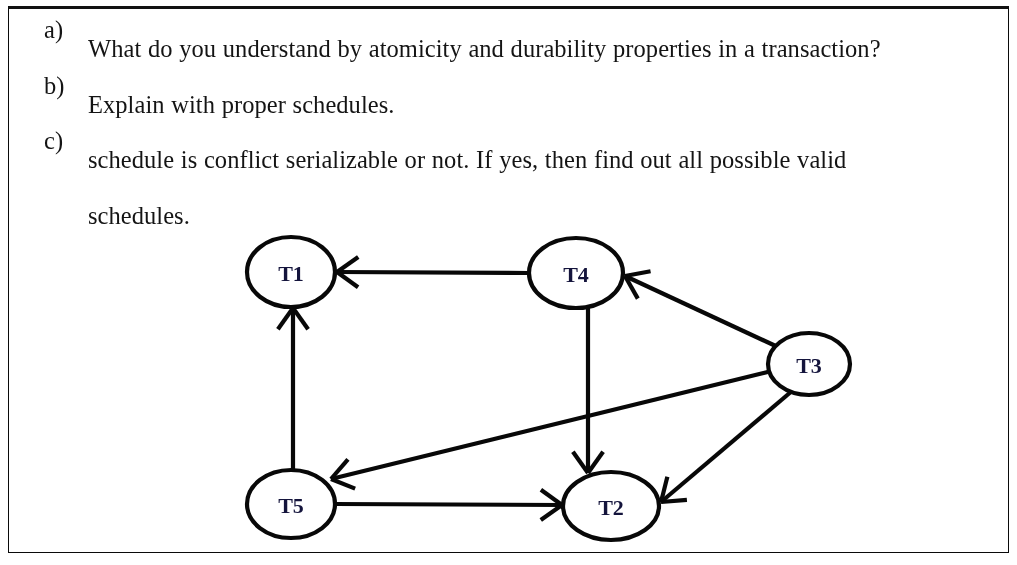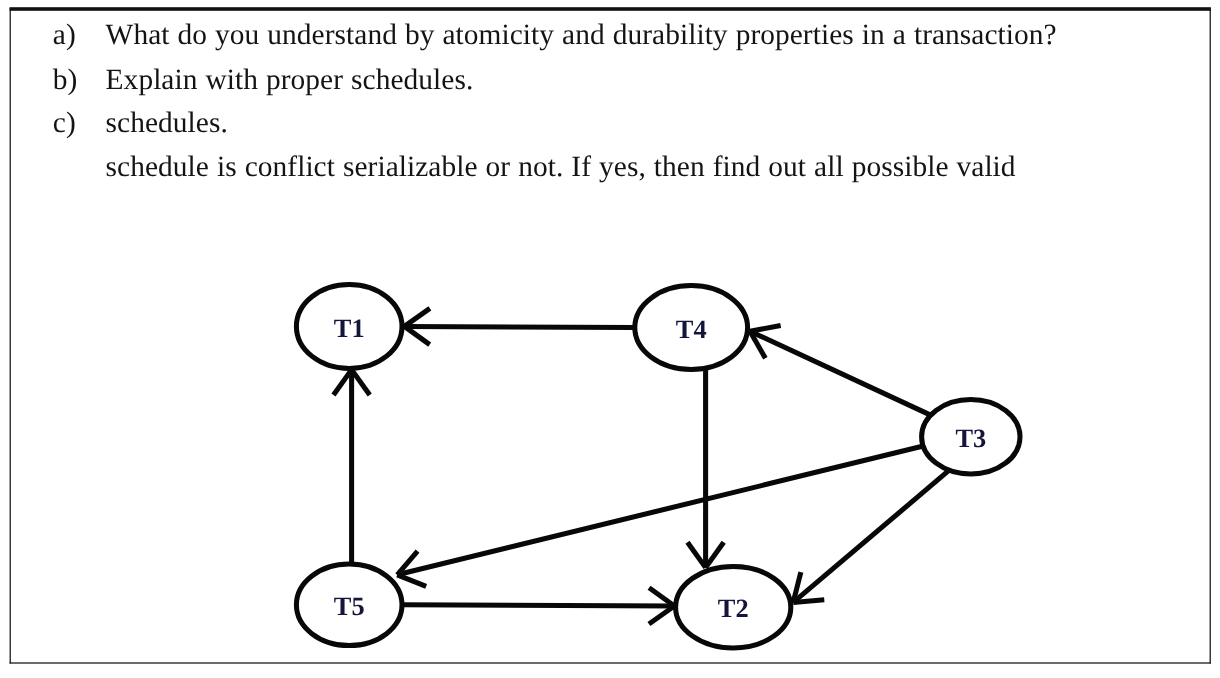--- a/index.html
+++ b/index.html
@@ -55,21 +55,21 @@
     letter-spacing: 0.1px;
   }
   .q-body {
     flex: 1 1 auto;
     font-size: 24.5px;
     line-height: 36.5px;
     color: #141414;
     letter-spacing: 0.05px;
     word-spacing: 0.5px;
   }
-  .q-line { display: block; white-space: nowrap; }
+  .q-line { display: block; white-space: nowrap; margin-top: 19px; }
 
   
   #graph-figure {
     position: absolute;
     left: 0px;
     top: 214px;
     width: 1017px;
     height: 340px;
   }
   #graph-svg {
@@ -121,22 +121,22 @@
     <div class="q-item">
       <div class="q-marker">b)</div>
       <div class="q-body">
         <span class="q-line">Explain with proper schedules.</span>
       </div>
     </div>
 
     <div class="q-item">
       <div class="q-marker">c)</div>
       <div class="q-body">
+        <span class="q-line">schedule is conflict serializable or not. If yes, then find out all possible valid</span>
         <span class="q-line">schedules.</span>
-        <span class="q-line">schedule is conflict serializable or not. If yes, then find out all possible valid</span>
       </div>
     </div>
 
   </div>
 
   <div id="graph-figure">
     <svg id="graph-svg" viewBox="0 0 1017 340" xmlns="http://www.w3.org/2000/svg">
       <g id="edges-layer">
           <g>
             <line x1="529" y1="59" x2="337" y2="58" class="edge-line"></line>

